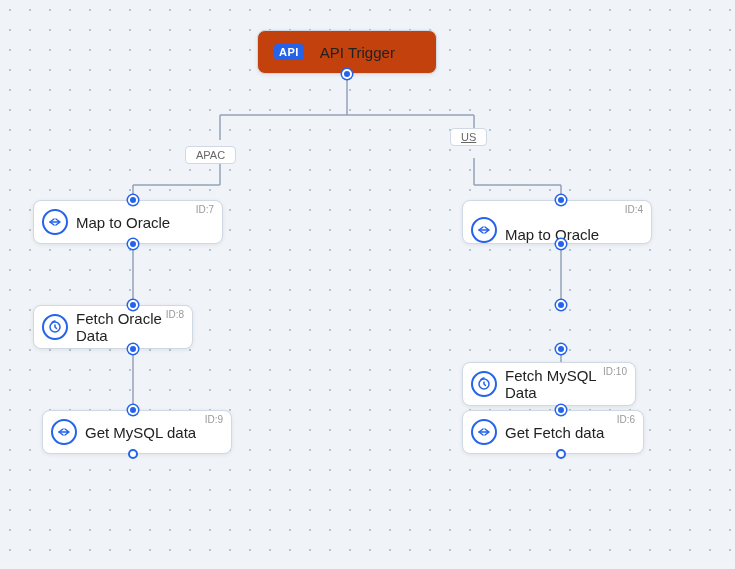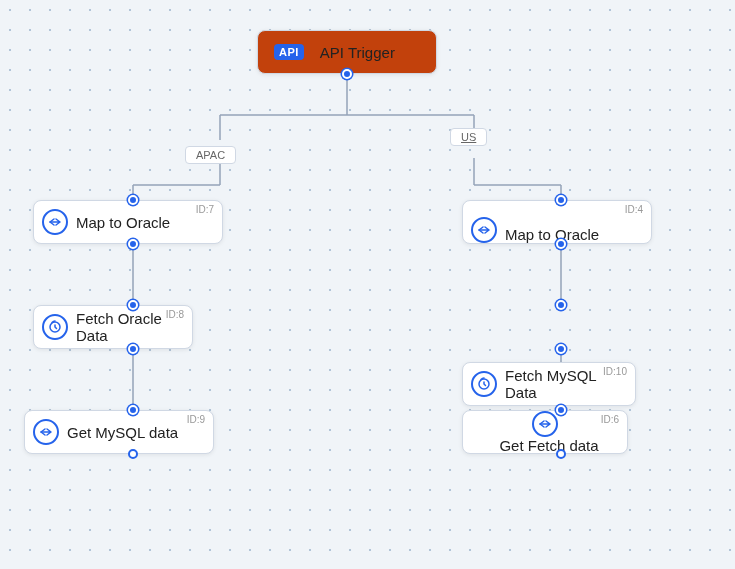--- a/index.html
+++ b/index.html
@@ -228,34 +228,34 @@
         <path d="M7 2a5 5 0 100 10A5 5 0 007 2z" stroke="#2563eb" stroke-width="1.5"></path>
         <path d="M7 5v2l1.5 1.5" stroke="#2563eb" stroke-width="1.5" stroke-linecap="round"></path>
         <path d="M4 2.5C4.8 1.6 5.8 1 7 1" stroke="#2563eb" stroke-width="1.5" stroke-linecap="round"></path>
       </svg>
     </div>
     <span class="node-label">Fetch MySQL Data</span>
   </div>
   <div class="dot" style="left:561px; top:305px;"></div>
   <div class="dot" style="left:561px; top:349px;"></div>
 
-  <div class="node" style="left:24px; top:410px; width:190px;">
+  <div class="node" style="left:42px; top:410px; width:190px;">
     <span class="node-id">ID:9</span>
     <div class="icon-circle">
       <svg width="14" height="14" viewBox="0 0 14 14" fill="none">
         <path d="M2 7h10M8 4l4 3-4 3" stroke="#2563eb" stroke-width="1.5" stroke-linecap="round" stroke-linejoin="round"></path>
         <path d="M6 4L2 7l4 3" stroke="#2563eb" stroke-width="1.5" stroke-linecap="round" stroke-linejoin="round"></path>
       </svg>
     </div>
     <span class="node-label">Get MySQL data</span>
   </div>
   <div class="dot" style="left:133px; top:410px;"></div>
   <div class="dot-empty" style="left:133px; top:454px;"></div>
 
-  <div class="node" style="left:462px; top:410px; width:166px;flex-direction:column;">
+  <div class="node" style="left:462px; top:410px; width:182px;">
     <span class="node-id">ID:6</span>
     <div class="icon-circle">
       <svg width="14" height="14" viewBox="0 0 14 14" fill="none">
         <path d="M2 7h10M8 4l4 3-4 3" stroke="#2563eb" stroke-width="1.5" stroke-linecap="round" stroke-linejoin="round"></path>
         <path d="M6 4L2 7l4 3" stroke="#2563eb" stroke-width="1.5" stroke-linecap="round" stroke-linejoin="round"></path>
       </svg>
     </div>
     <span class="node-label">Get Fetch data</span>
   </div>
   <div class="dot" style="left:561px; top:410px;"></div>

